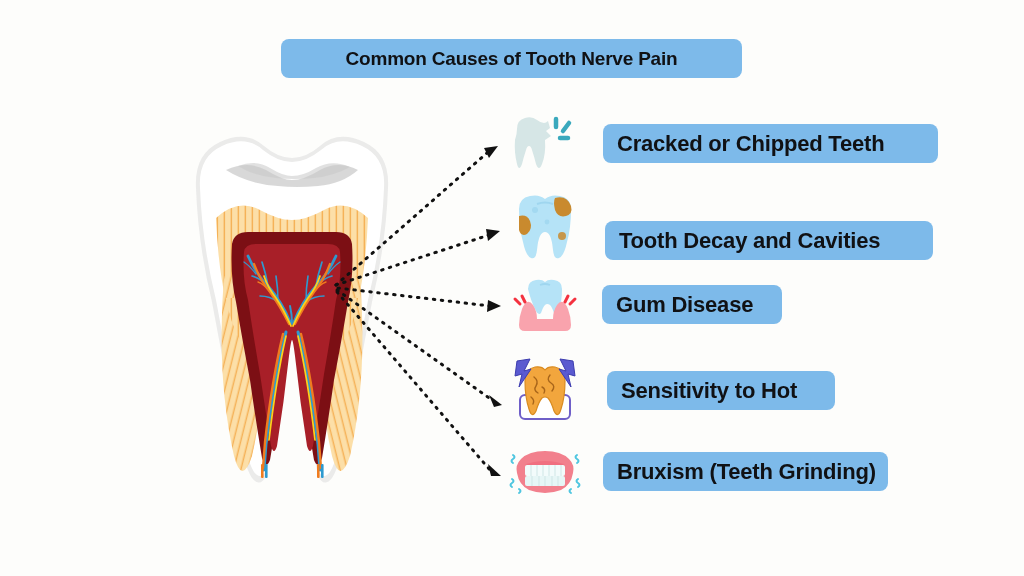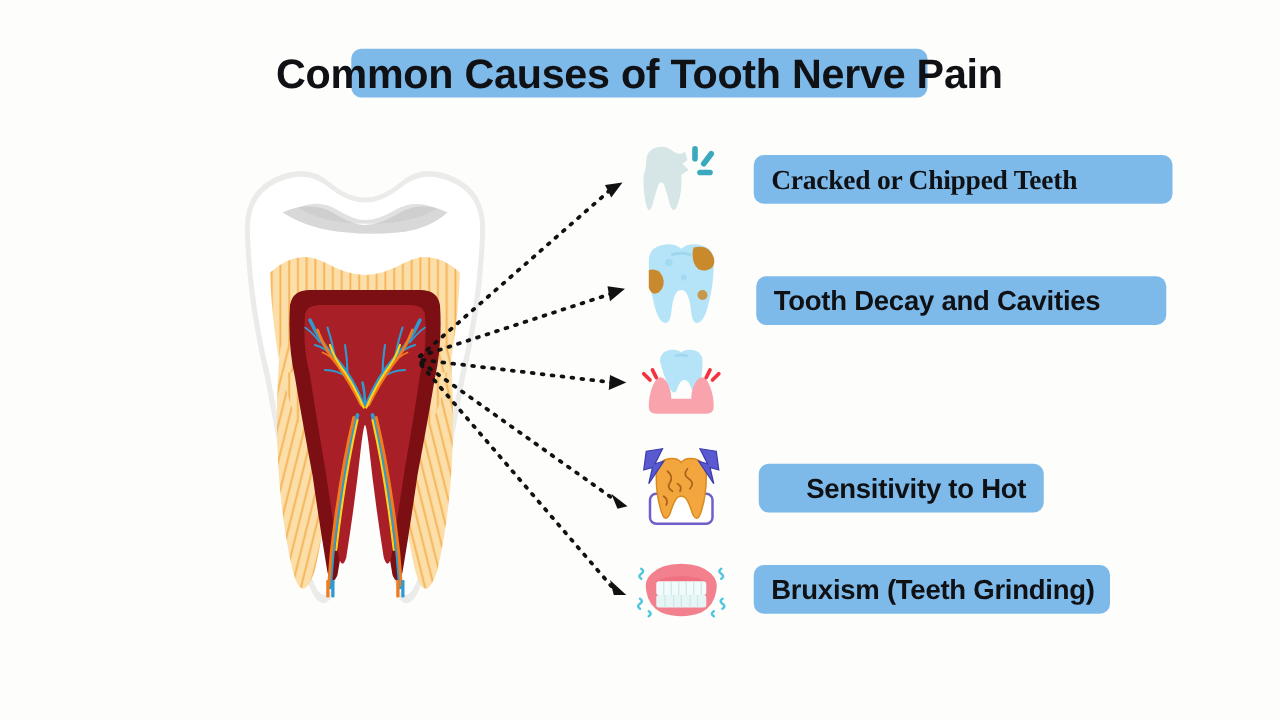--- a/index.html
+++ b/index.html
@@ -19,21 +19,21 @@
   
   #title-bar {
     position:absolute;
     left:281px; top:39px;
     width:461px; height:39px;
     background:#7dbaea;
     border-radius:8px;
     display:flex; align-items:center; justify-content:center;
   }
   #title-text {
-    font-size:33px;
+    font-size:19px;
     font-weight:bold;
     color:#101114;
     letter-spacing:-0.2px;
     white-space:nowrap;
   }
 
   
   .pill {
     position:absolute;
     height:39px;
@@ -311,30 +311,33 @@
         <path d="M8 10 q3 2 0 4 q-3 2 0 4"></path>
         <path d="M72 10 q-3 2 0 4 q3 2 0 4"></path>
         <path d="M7 34 q3 2 0 4 q-3 2 0 4"></path>
         <path d="M73 34 q-3 2 0 4 q3 2 0 4"></path>
         <path d="M14 44 q3 2 0 4"></path>
         <path d="M66 44 q-3 2 0 4"></path>
       </g>
     </svg>
   </div>
 
-  <div class="pill" style="left:603px; top:124px; width:335px;font-family:Liberation Serif, serif;">
+  <div class="pill" style="left:603px; top:124px; width:335px;">
     <span class="pill-text">Cracked or Chipped Teeth</span>
   </div>
 
   <div class="pill" style="left:605px; top:221px; width:328px;">
     <span class="pill-text">Tooth Decay and Cavities</span>
   </div>
 
-
-  <div class="pill" style="left:607px; top:371px; width:228px;justify-content:flex-end;">
+  <div class="pill" style="left:602px; top:285px; width:180px;">
+    <span class="pill-text">Gum Disease</span>
+  </div>
+
+  <div class="pill" style="left:607px; top:371px; width:228px;">
     <span class="pill-text">Sensitivity to Hot</span>
   </div>
 
   <div class="pill" style="left:603px; top:452px; width:285px;">
     <span class="pill-text">Bruxism (Teeth Grinding)</span>
   </div>
 
 </div>
 
 </body></html>

